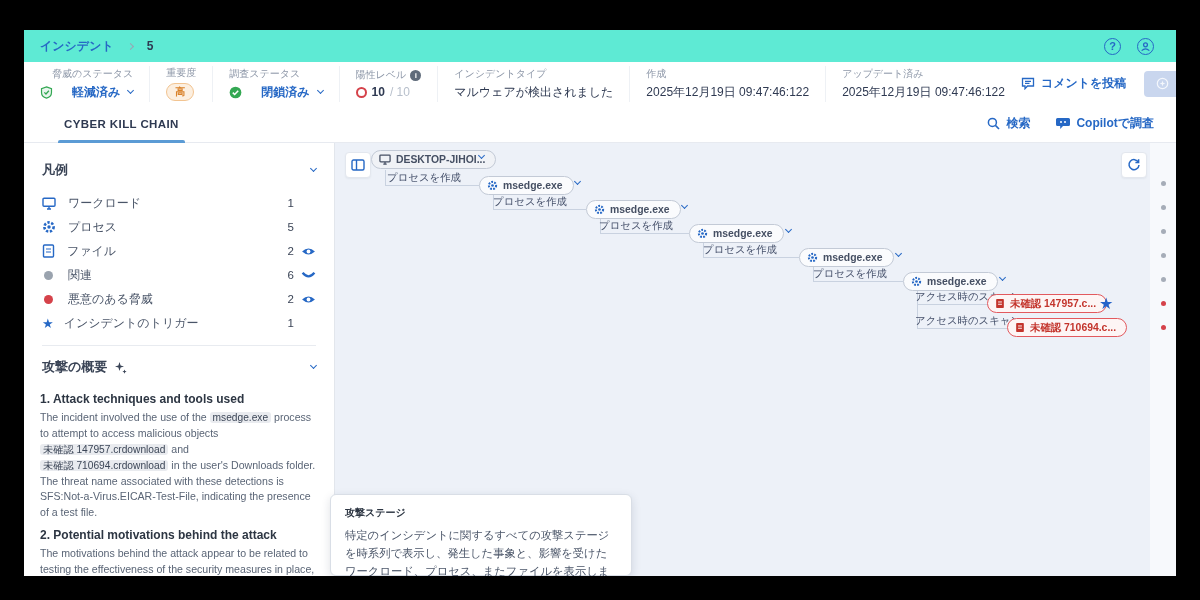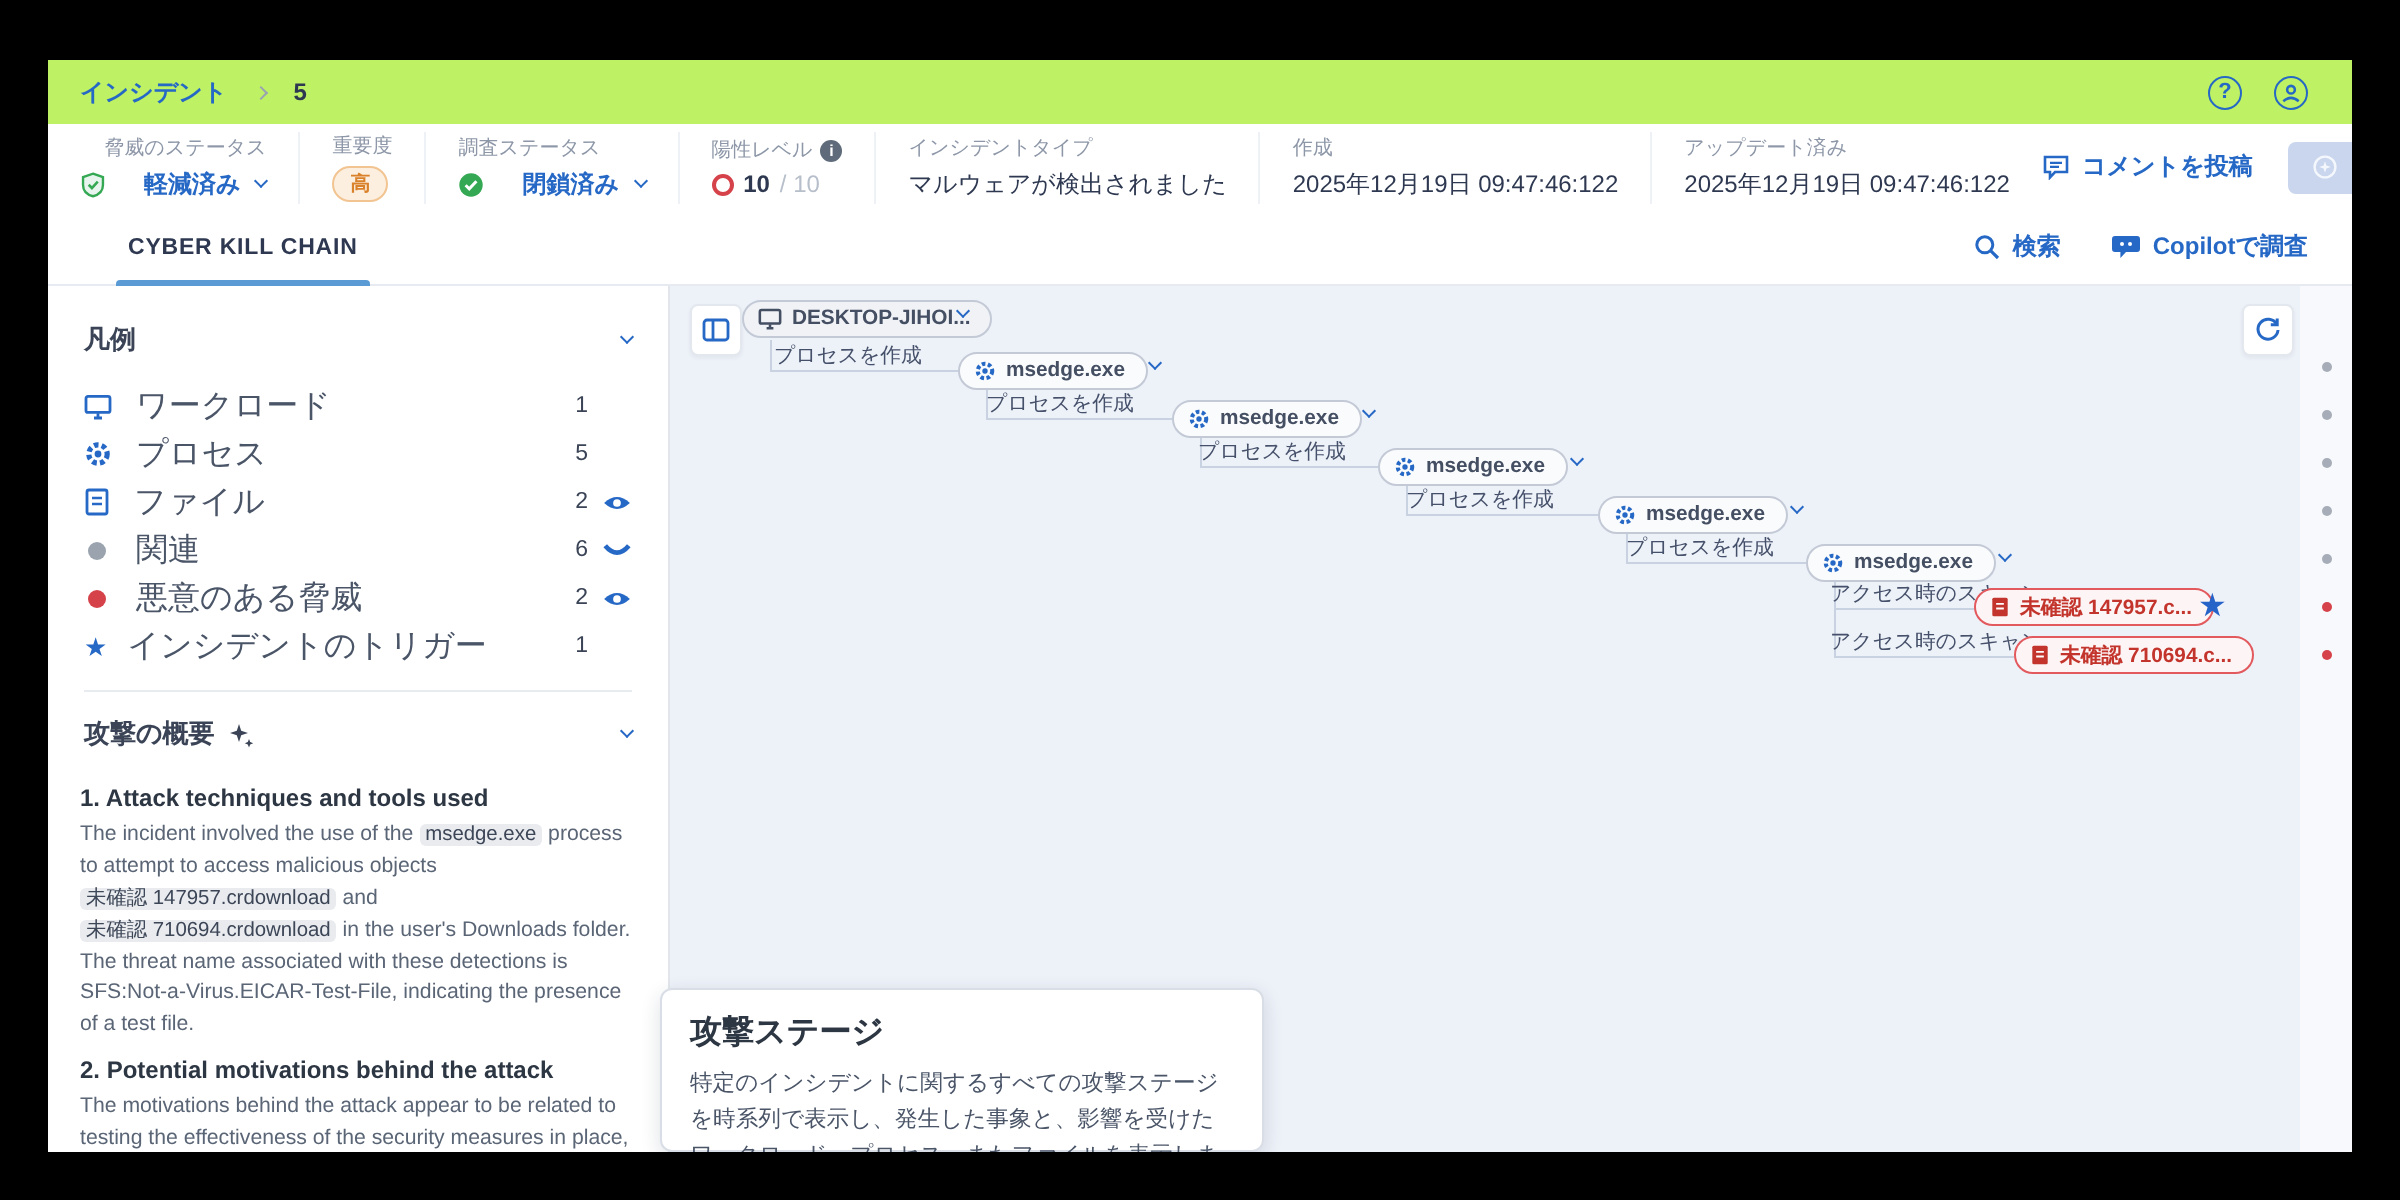--- a/index.html
+++ b/index.html
@@ -2,21 +2,21 @@
 <html><head>
 <meta charset="utf-8">
 <style>
   * { margin:0; padding:0; box-sizing:border-box; }
   html,body { width:1200px; height:600px; background:#000; overflow:hidden;
     font-family:"Liberation Sans","DejaVu Sans",sans-serif; }
   .app { position:absolute; left:24px; top:30px; width:1152px; height:546px;
     background:#fff; overflow:hidden; }
 
   
-  .topbar { height:32px; display:flex; align-items:center; padding:0 22px 0 16px; background:#bef264; }
+  .topbar { height:32px; display:flex; align-items:center; padding:0 22px 0 16px; background:#5eead4; }
   .bc-root { color:#2668c5; font-size:12px; font-weight:700; cursor:pointer; }
   .bc-sep { margin:0 14px; width:5px; height:5px; border-right:1.5px solid #9aa3b2; border-bottom:1.5px solid #9aa3b2; transform:rotate(-45deg); display:inline-block; }
   .bc-cur { color:#2e3951; font-size:12px; font-weight:700; }
   .topbar-icons { margin-left:auto; display:flex; gap:16px; align-items:center; }
   .circle-icon { width:17px; height:17px; border:1.5px solid #2668c5; border-radius:50%;
     color:#2668c5; font-size:11px; font-weight:700; display:flex; align-items:center; justify-content:center; cursor:pointer; }
 
   
   .statusbar { height:43px; display:flex; align-items:center; padding:0 22px 0 16px; background:#fff; }
   .field { padding:0 16px; border-left:1px solid #eef1f5; display:flex; flex-direction:column; justify-content:center; height:36px; }
@@ -45,21 +45,21 @@
   .tabbar-tools { margin-left:auto; display:flex; gap:26px; align-items:center; }
 
   
   .content { display:flex; height:433px; }
   .panel { width:310px; min-width:310px; background:#fff; padding:14px 0 0 0; overflow:hidden; }
   .panel-header { display:flex; align-items:center; padding:0 18px; height:26px; }
   .panel-title { font-size:13px; color:#3a4456; font-weight:600; }
   .panel-chev { margin-left:auto; }
   .legend-list { margin-top:8px; }
   .legend-row { display:flex; align-items:center; padding:5px 18px; height:24px; cursor:pointer; }
-  .legend-label { font-size:16px; color:#4a5568; margin-left:12px; }
+  .legend-label { font-size:12px; color:#4a5568; margin-left:12px; }
   .legend-count { margin-left:auto; font-size:11.5px; color:#3a4456; width:18px; text-align:right; }
   .legend-extra { width:22px; display:flex; justify-content:flex-end; }
   .dot { width:9px; height:9px; border-radius:50%; display:inline-block; }
   .dot-gray { background:#9aa3ae; }
   .dot-red { background:#d5424a; }
   .star-glyph { color:#2668c5; font-size:13px; line-height:1; }
   .divider { border-top:1px solid #e8ebf0; margin:10px 18px 0 18px; }
   .summary-header { display:flex; align-items:center; padding:12px 18px 6px 18px; gap:7px; }
   .summary-body { padding:2px 16px 0 16px; }
   .sec-h { font-size:12px; font-weight:700; color:#2d3643; margin:8px 0 4px 0; }
@@ -79,21 +79,21 @@
   .node-threat { border:1px solid #e2595e; background:#fdf5f5; color:#c3342c; }
   .node-chev { position:absolute; cursor:pointer; }
   .elabel { position:absolute; font-size:10.4px; color:#45506a; white-space:nowrap; }
   .mm-dot { position:absolute; width:5px; height:5px; border-radius:50%; }
   .mm-gray { background:#a6adb8; } .mm-red { background:#d5424a; }
   .graph-star { position:absolute; color:#2563c9; font-size:16px; line-height:1; cursor:pointer; }
 
   
   .tooltip { position:absolute; left:306px; top:464px; width:302px; height:82px; background:#fff;
     border:1px solid #d9dee6; border-radius:6px; box-shadow:0 3px 10px rgba(30,45,70,.14); padding:11px 14px; z-index:5; }
-  .tt-title { font-size:16px; font-weight:700; color:#2d3643; margin-bottom:6px; }
+  .tt-title { font-size:10px; font-weight:700; color:#2d3643; margin-bottom:6px; }
   .tt-text { font-size:11.3px; color:#4a5568; line-height:1.6; }
 </style>
 </head>
 <body>
 
 <div class="app">
 
   <div class="topbar">
     <span class="bc-root">インシデント</span>
     <span class="bc-sep"></span>

